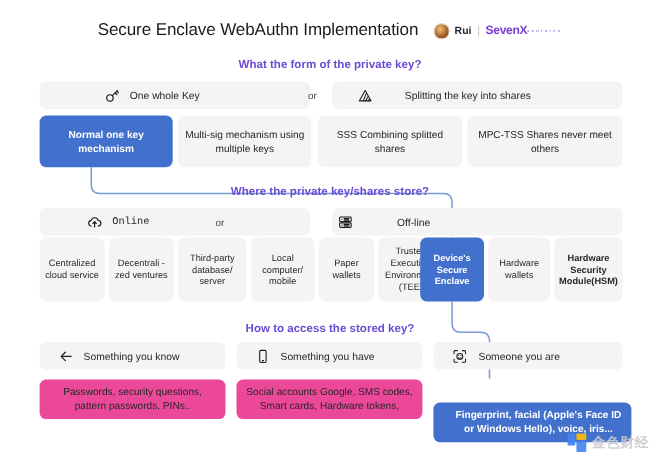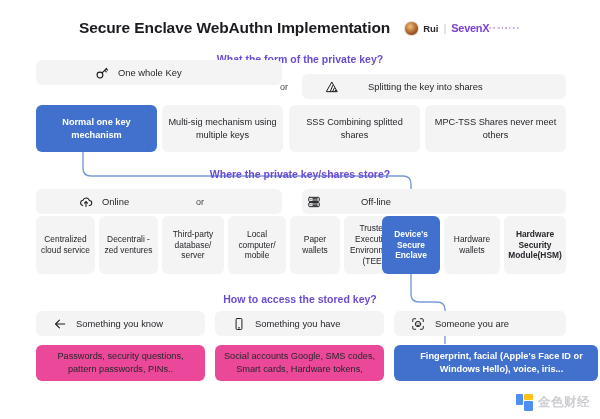--- a/index.html
+++ b/index.html
@@ -28,21 +28,21 @@
     left: 0;
     width: 600px;
     height: 28px;
     display: flex;
     align-items: center;
     justify-content: center;
     gap: 14px;
   }
   .title {
     font-size: 15.5px;
-    font-weight: bold;
+    font-weight: normal;
     color: #1b1b1f;
     letter-spacing: -0.1px;
     white-space: nowrap;
   }
   .brand {
     display: flex;
     align-items: center;
     gap: 4px;
     white-space: nowrap;
   }
@@ -245,21 +245,21 @@
 
   <svg class="connector" viewBox="0 0 600 419">
 
     <path d="M83,152 L83,168 Q83,176 91,176 L403,176 Q411,176 411,184 L411,214" fill="none" stroke="#7a9ad6" stroke-width="1.4"></path>
 
     <path d="M411,274 L411,294 Q411,302 419,302 L437,302 Q445,302 445,310 L445,344" fill="none" stroke="#7a9ad6" stroke-width="1.4"></path>
   </svg>
 
   <div class="section-q" style="top:53px;">What the form of the private key?</div>
 
-  <div class="opt-bar" style="left:36px; top:60px; width:246px; height:25px;">
+  <div class="opt-bar" style="left:36px; top:74px; width:246px; height:25px;">
     <span class="opt-icon">
       <svg width="14" height="14" viewBox="0 0 24 24" fill="none" stroke="#1b1b1f" stroke-width="1.9" stroke-linecap="round" stroke-linejoin="round">
         <circle cx="8.5" cy="15.5" r="5"></circle>
         <path d="M12.2 11.8 L20 4"></path>
         <path d="M16.6 7.4 L19.4 10.2"></path>
         <path d="M19.2 4.8 L21.6 7.2"></path>
       </svg>
     </span>
     <span class="opt-label">One whole Key</span>
   </div>
@@ -288,21 +288,21 @@
     <span>SSS
 Combining splitted shares</span>
   </div>
   <div class="card" style="left:425px; top:105px; width:141px; height:47px;">
     <span>MPC-TSS
 Shares never meet others</span>
   </div>
 
   <div class="section-q" style="top:168px;">Where the private key/shares store?</div>
 
-  <div class="opt-bar" style="left:36px; top:189px; width:246px; height:25px; padding-left:42px;">
+  <div class="opt-bar" style="left:36px; top:189px; width:246px; height:25px; padding-left:42px;font-family:Liberation Mono, monospace;">
     <span class="opt-icon">
       <svg width="14" height="14" viewBox="0 0 24 24" fill="none" stroke="#1b1b1f" stroke-width="1.8" stroke-linecap="round" stroke-linejoin="round">
         <path d="M6.5 18 A4.5 4.5 0 0 1 6.8 9.1 A5.6 5.6 0 0 1 17.6 9.4 A4.3 4.3 0 0 1 17.5 18"></path>
         <path d="M12 19.5 L12 11.6"></path>
         <path d="M9.4 14 L12 11.2 L14.6 14"></path>
       </svg>
     </span>
     <span class="opt-label">Online</span>
   </div>
 
@@ -386,21 +386,21 @@
     </span>
     <span class="opt-label">Someone you are</span>
   </div>
 
   <div class="desc" style="left:36px; top:345px; width:169px; height:36px;">
     <span>Passwords, security questions, pattern passwords, PINs..</span>
   </div>
   <div class="desc" style="left:215px; top:345px; width:169px; height:36px;">
     <span>Social accounts Google, SMS codes, Smart cards, Hardware tokens,</span>
   </div>
-  <div class="desc active" style="left:394px; top:345px; width:204px; height:36px;padding-left:18px;">
+  <div class="desc active" style="left:394px; top:366px; width:180px; height:36px;padding-left:18px;">
     <span>Fingerprint, facial (Apple's Face ID or Windows Hello), voice, iris...</span>
   </div>
 
   <div class="watermark">
     <span class="wm-mark">
       <span class="wm-sq1"></span>
       <span class="wm-sq2"></span>
       <span class="wm-sq3"></span>
     </span>
     <span class="wm-text">金色财经</span>

